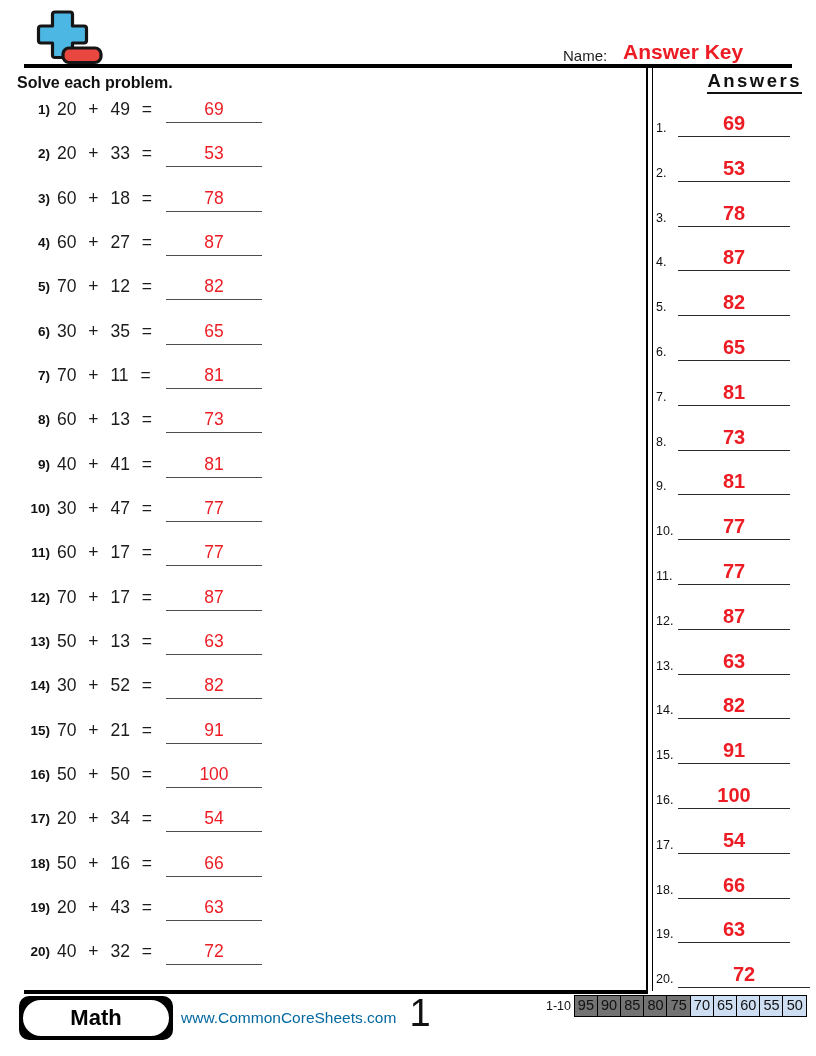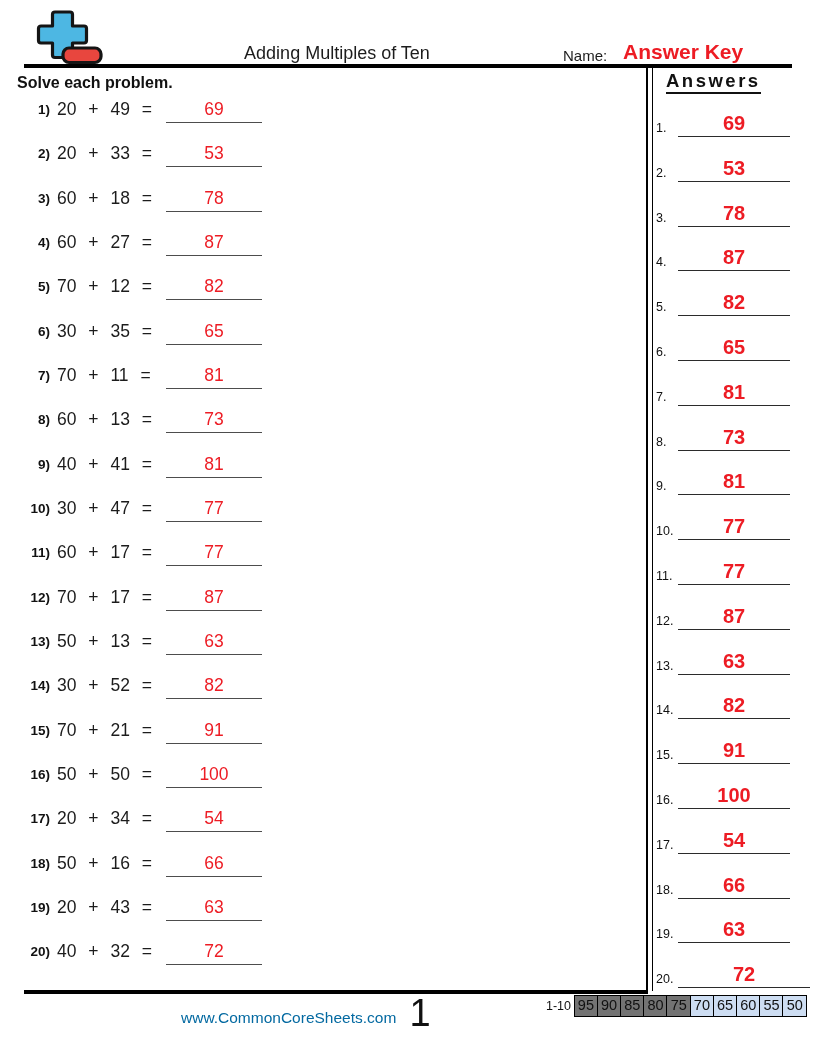--- a/index.html
+++ b/index.html
@@ -20,21 +20,21 @@
   
   .problem-row { position:absolute; left:24px; width:250px; height:28px; display:flex; align-items:flex-end; }
   .pnum  { width:26px; text-align:right; font-weight:bold; font-size:13.5px; padding-bottom:6px; color:#111; }
   .expr  { margin-left:7px; width:102px; font-size:17.5px; word-spacing:7px; white-space:nowrap; padding-bottom:3px; }
   .blank { margin-left:7px; width:96px; border-bottom:1.7px solid #4d4d4d; text-align:center; padding-bottom:2px; }
   .pans  { color:var(--answer_red); font-size:17.5px; }
 
   
   .answers-sep { position:absolute; left:646px; top:66px; height:925px; width:7px;
                  border-left:2.6px solid #000; border-right:1.4px solid #000; }
-  .answers-heading { position:absolute; left:666px; top:70px; width:136px; text-align:left; }
+  .answers-heading { position:absolute; left:666px; top:70px; width:136px; text-align:right; }
   .answers-heading span { font-size:18.5px; font-weight:bold; letter-spacing:2.5px; color:#111;
                           border-bottom:2px solid #111; padding-bottom:1px; }
   .ans-item { position:absolute; left:656px; width:134px; height:30px; display:flex; align-items:flex-end; }
   .ans-item.wide { width:154px; }
   .ans-num  { width:22px; font-size:12.5px; padding-bottom:2px; color:#111; }
   .ans-line { flex:1; border-bottom:1.7px solid #2b2b2b; text-align:center; padding-bottom:2px; }
   .ans-val  { color:var(--answer_red); font-weight:bold; font-size:20px; line-height:1; }
 
   
   .footer-rule { position:absolute; left:24px; top:990px; width:624px; height:4px; background:#000; }
@@ -56,21 +56,20 @@
 <body>
 
 <div class="page">
 
   <div class="logo">
     <svg width="70" height="57" viewBox="0 0 70 57">
       <path d="M19 3 h15 a2.5 2.5 0 0 1 2.5 2.5 V17 h11.5 a2.5 2.5 0 0 1 2.5 2.5 v12 a2.5 2.5 0 0 1 -2.5 2.5 H36.5 V46 a2.5 2.5 0 0 1 -2.5 2.5 H19 a2.5 2.5 0 0 1 -2.5 -2.5 V34 H5 a2.5 2.5 0 0 1 -2.5 -2.5 v-12 A2.5 2.5 0 0 1 5 17 h11.5 V5.5 A2.5 2.5 0 0 1 19 3 z" fill="#4db7e3" stroke="#151515" stroke-width="3.2" stroke-linejoin="round"></path>
       <rect x="27" y="39" width="38" height="14.5" rx="6" fill="#e8463e" stroke="#151515" stroke-width="3.2"></rect>
     </svg>
   </div>
-  <div class="worksheet-title">Adding Multiples of Ten</div>
   <div class="name-label">Name:</div>
   <div class="name-value">Answer Key</div>
   <div class="header-rule"></div>
   <div class="instruction">Solve each problem.</div>
 
   <div class="problem-row" style="top:95px">
     <span class="pnum">1)</span>
     <span class="expr">20 + 49 =</span>
     <span class="blank"><span class="pans">69</span></span>
   </div>
@@ -248,20 +247,23 @@
   <div class="ans-item" style="top:913px">
     <span class="ans-num">19.</span>
     <span class="ans-line"><span class="ans-val">63</span></span>
   </div>
   <div class="ans-item wide" style="top:958px">
     <span class="ans-num">20.</span>
     <span class="ans-line"><span class="ans-val">72</span></span>
   </div>
 
   <div class="footer-rule"></div>
+  <div class="math-badge">
+    <div class="math-pill">Math</div>
+  </div>
   <div class="site-url">www.CommonCoreSheets.com</div>
   <div class="page-num">1</div>
 
   <div class="score-table">
     <div class="score-row">
       <span class="score-label">1-10</span>
       <span class="score-cell">95</span>
       <span class="score-cell">90</span>
       <span class="score-cell">85</span>
       <span class="score-cell">80</span>

